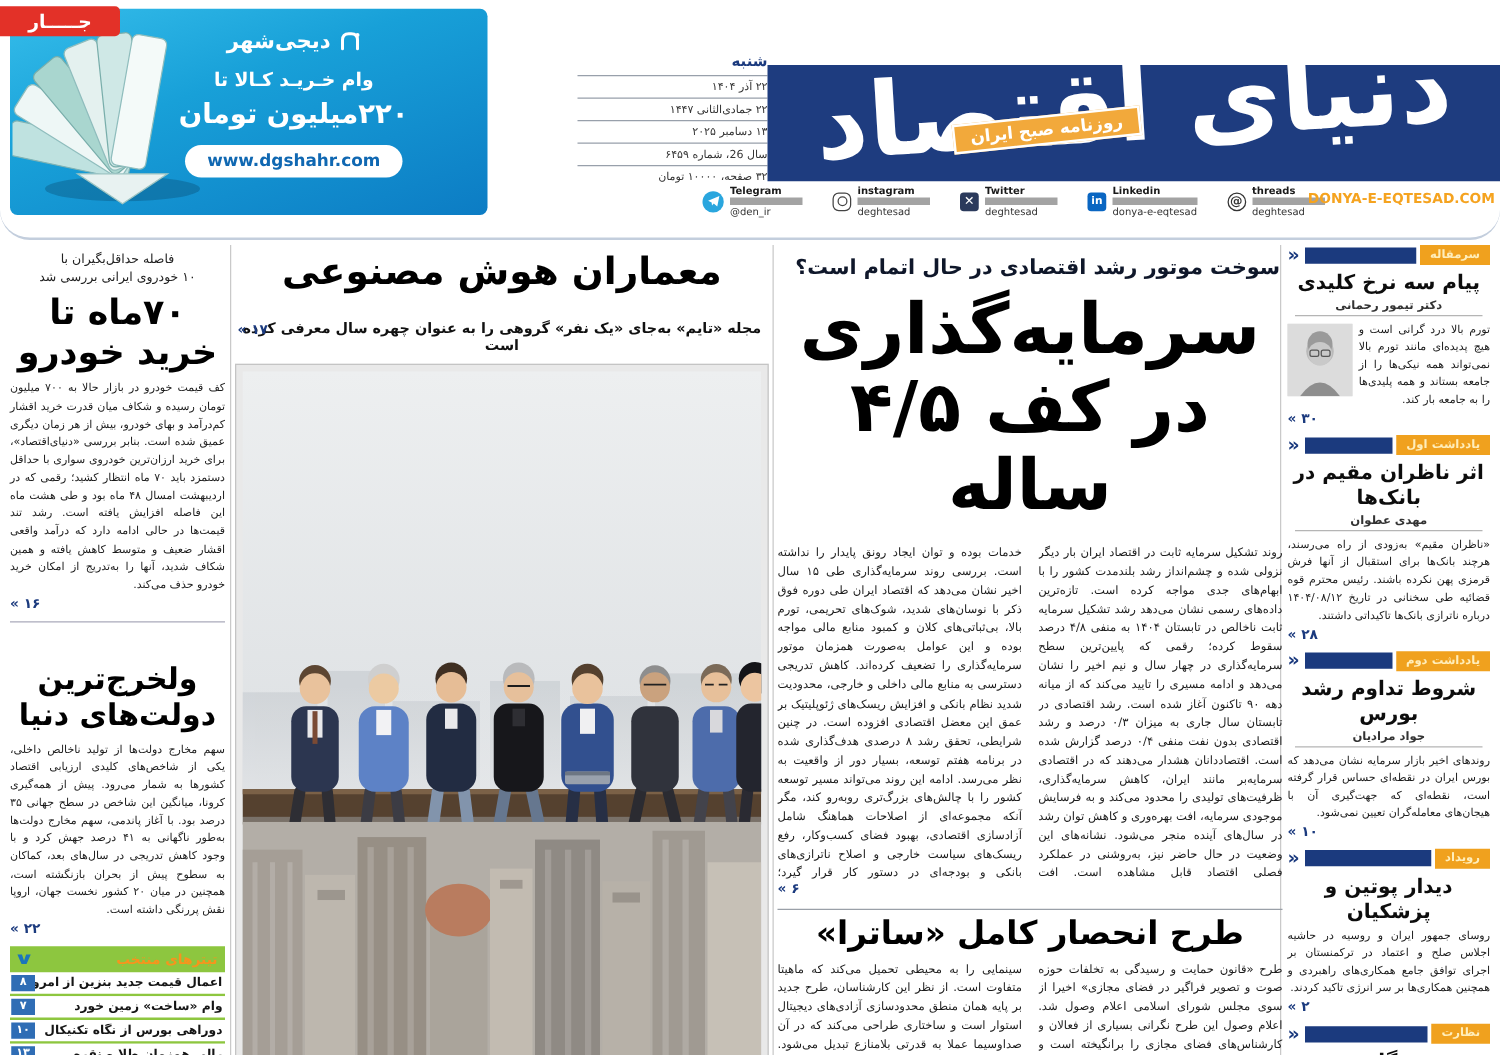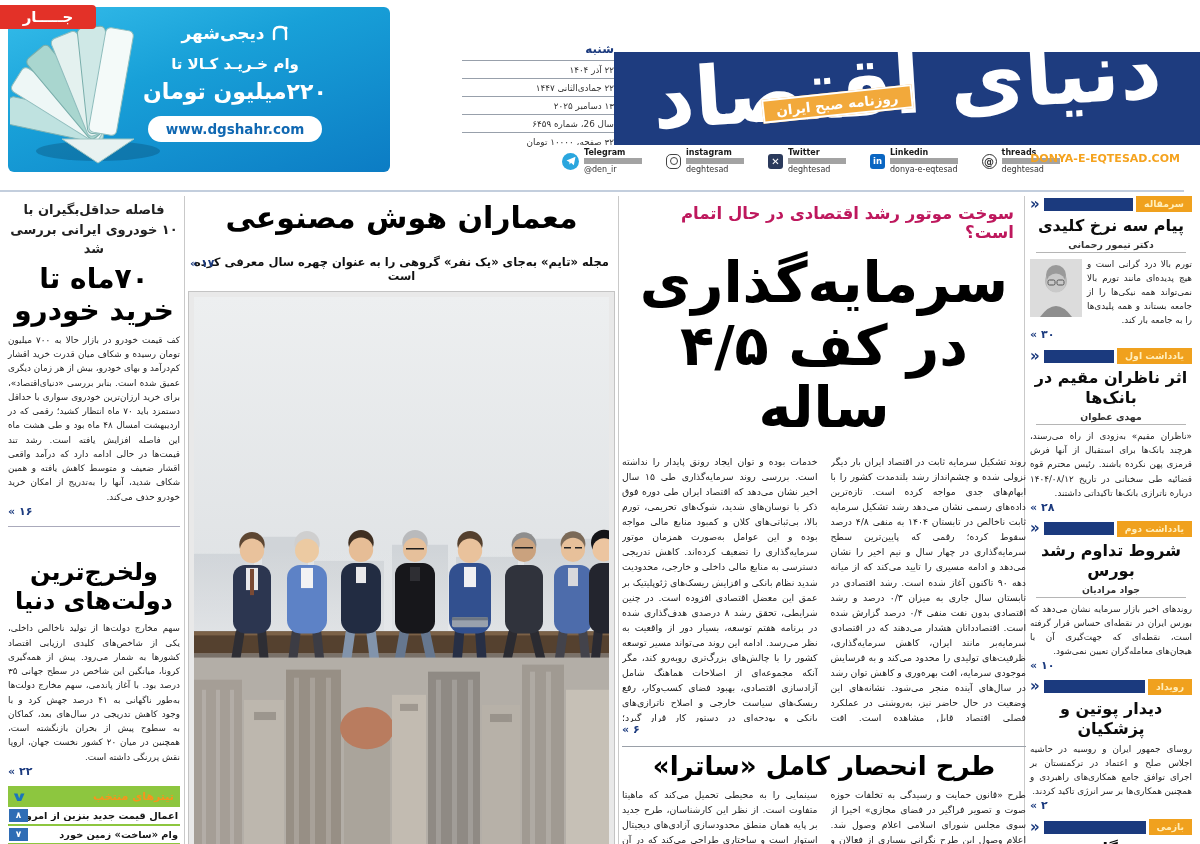--- a/index.html
+++ b/index.html
@@ -1,19 +1,19 @@
 <!DOCTYPE html>
 <html lang="fa"><head>
 <meta charset="utf-8">
 <style>
   html,body{margin:0;padding:0;background:#f2f2f2;}
   .page{position:relative;width:1200px;height:844px;background:#ffffff;overflow:hidden;
         font-family:"DejaVu Sans",sans-serif;direction:rtl;}
   
-  .topbar{position:absolute;top:0;left:0;right:16px;height:190px;border-bottom:2px solid #c3cedd;background:#fff;}
+  .topbar{position:absolute;top:0;left:0;right:0;height:190px;border-bottom:2px solid #c3cedd;background:#fff;border-radius:24px;}
   .jar{position:absolute;top:5px;left:0;width:96px;height:24px;background:#e33128;color:#fff;
        font-weight:700;font-size:15px;line-height:24px;text-align:center;border-radius:0 4px 4px 0;z-index:9;}
   
   .ad{position:absolute;top:7px;left:8px;width:382px;height:165px;border-radius:6px;overflow:hidden;
       background:linear-gradient(160deg,#35bdea 0%,#18a0d8 40%,#0c7cc4 100%);}
   .ad-money{position:absolute;left:2px;top:4px;}
   .ad-content{position:absolute;right:30px;top:16px;width:250px;text-align:center;color:#fff;}
   .ad-brand{display:flex;align-items:center;justify-content:center;gap:6px;font-size:17px;font-weight:700;}
   .ad-line1{margin-top:12px;font-size:15px;font-weight:700;letter-spacing:1px;}
   .ad-line2{margin-top:6px;font-size:22px;font-weight:700;}
@@ -56,39 +56,39 @@
   .secchev{color:#1b3a7e;font-weight:700;font-size:15px;line-height:13px;}
   .btitle{font-weight:700;font-size:16px;color:#0d0d0d;text-align:center;line-height:1.25;margin:0 0 3px;}
   .bauthor{font-size:9.3px;font-weight:700;color:#333;text-align:center;border-bottom:1px solid #b5b5b5;
            padding-bottom:2px;margin:0 6px 4px;}
   .rbody{font-size:8.8px;line-height:1.6;text-align:justify;color:#1c1c1c;}
   .avatar{float:left;width:52px;height:58px;margin:2px 5px 2px 0;background:#d8d8d8;}
   .ref{direction:ltr;text-align:left;color:#1b3a7e;font-weight:700;font-size:11px;margin-top:1px;}
   .ref::before{content:"« ";}
   
   .lead{position:absolute;top:196px;left:622px;width:404px;}
-  .kicker{font-weight:700;font-size:16.5px;color:#be185d;text-align:right;margin:8px 12px 0;}
+  .kicker{font-weight:700;font-size:16.5px;color:#0f172a;text-align:right;margin:8px 2px 0;}
   .bigtitle{text-align:center;font-weight:700;color:#000;font-size:56px;line-height:1.12;margin-top:10px;letter-spacing:-1px;}
   .twocol{display:flex;gap:13px;margin-top:14px;}
   .twocol>div{flex:1;font-size:9.3px;line-height:1.62;text-align:justify;color:#1c1c1c;overflow:hidden;}
   .lead .twocol>div{height:268px;}
   .mainhr{border:none;border-top:1px solid #9aa0a8;margin:10px 0 2px;}
   .satra-title{text-align:center;font-weight:700;font-size:26px;color:#000;margin:4px 0 2px;}
   .satra .twocol{margin-top:6px;}
   .satra .twocol>div{height:96px;}
   
   .photocol{position:absolute;top:196px;left:188px;width:427px;}
   .ai-title{text-align:center;font-weight:700;font-size:30px;color:#000;margin-top:4px;}
   .ai-sub{text-align:center;font-weight:700;font-size:11.5px;color:#111;margin-top:20px;}
   .ai-ref{position:absolute;left:2px;top:60px;}
   .photoframe{margin-top:8px;background:#e9e9e9;border:1px solid #c4c4c4;padding:5px;}
   .photoframe svg{display:block;}
   
   .lcol{position:absolute;top:196px;left:8px;width:172px;}
-  .car-kicker{font-weight:700;font-size:13px;color:#222;text-align:center;line-height:1.5;margin-top:4px;}
+  .car-kicker{font-weight:400;font-size:10px;color:#222;text-align:center;line-height:1.5;margin-top:4px;}
   .car-title{font-weight:700;font-size:28px;color:#000;text-align:center;line-height:1.15;margin-top:4px;}
   .lbody{font-size:8.8px;line-height:1.62;text-align:justify;color:#1c1c1c;margin-top:6px;}
   .lhr{border:none;border-top:1px solid #aab;margin:8px 0;}
   .sp-title{font-weight:700;font-size:24px;color:#000;text-align:center;line-height:1.2;margin-top:31px;}
   .picks-head{margin-top:8px;background:#8dc63f;display:flex;align-items:center;height:21px;padding:0 6px;}
   .picks-head .ph-label{flex:1;color:#f7941d;font-weight:700;font-size:11px;text-align:right;}
   .picks-head .ph-chev{color:#1b75bb;font-weight:700;font-size:13px;transform:scaleX(1.6);}
   .pick{display:flex;align-items:center;height:17px;border-bottom:2px solid #8dc63f;background:#fff;}
   .pick-text{flex:1;font-size:9.8px;font-weight:700;color:#151515;text-align:right;padding-right:2px;
              white-space:nowrap;overflow:hidden;}
@@ -249,21 +249,21 @@
         <span class="secbar"></span>
         <span class="secchev">«</span>
       </div>
       <div class="btitle">دیدار پوتین و پزشکیان</div>
       <div class="rbody">روسای جمهور ایران و روسیه در حاشیه اجلاس صلح و اعتماد در ترکمنستان بر اجرای توافق جامع همکاری‌های راهبردی و همچنین همکاری‌ها بر سر انرژی تاکید کردند.</div>
       <div class="ref"><span>۲</span></div>
     </div>
 
     <div class="rblock">
       <div class="sechead">
-        <span class="seclabel">بازمی</span>
+        <span class="seclabel">نظارت</span>
         <span class="secbar"></span>
         <span class="secchev">«</span>
       </div>
       <div class="btitle">ضربه گازی به فولادی‌ها</div>
 
     </div>
 
   </aside>
 
   <section class="lead">

